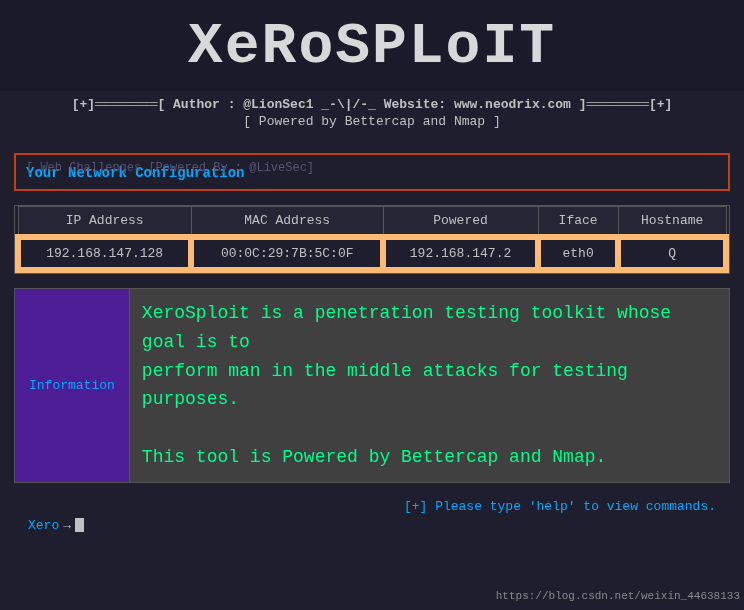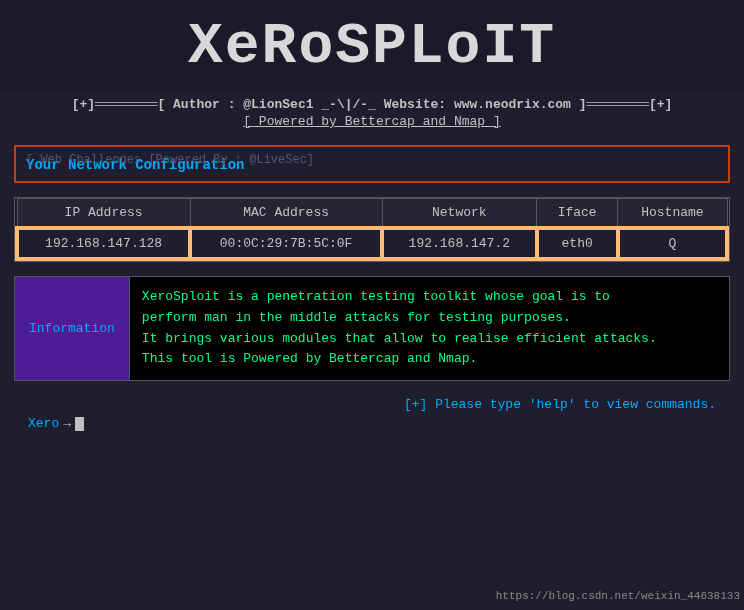--- a/index.html
+++ b/index.html
@@ -36,22 +36,21 @@
       color: #c0c0c0;
       font-size: 13px;
       text-align: center;
       margin-bottom: 2px;
       font-weight: bold;
     }
     .powered-line {
       color: #c0c0c0;
       font-size: 13px;
       text-align: center;
-      margin-bottom: 16px;
-      text-decoration: underline;
+      margin-bottom: 24px;
     }
     
     .network-config-box {
       border: 2px solid #c2410c;
       padding: 8px 10px;
       margin-bottom: 14px;
       position: relative;
     }
     .watermark-text {
       color: #555577;
@@ -81,21 +80,21 @@
       padding: 6px 14px;
       border: 1px solid #555;
       background-color: #252535;
       font-weight: normal;
       text-align: center;
       margin-top: 13px;
     }
     .network-table td {
       color: #c0c0c0;
       padding: 6px 12px;
-      border: 4px solid #fdba74;
+      border: 6px solid #fdba74;
       text-align: center;
       background-color: #1e1e2e;
     }
     
     .info-box {
       border: 1px solid #555;
       display: flex;
       flex-direction: row;
       margin-bottom: 14px;
     }
@@ -105,24 +104,24 @@
       padding: 12px 14px;
       border-right: 1px solid #555;
       display: flex;
       align-items: center;
       justify-content: center;
       min-width: 100px;
       background-color: #4c1d95;
     }
     .info-content {
       color: #00ff88;
-      font-size: 13px;
+      font-size: 18px;
       padding: 10px 12px;
       line-height: 1.6;
-      background-color: #000000;
+      background-color: #404040;
       flex: 1;
     }
     .info-content span {
       color: #00ff88;
     }
     
     .prompt-area {
       padding: 2px 14px 4px 14px;
       text-align: right;
     }
@@ -190,21 +189,21 @@
       <span class="watermark-text">[ Web Challenges [Powered By : @LiveSec]</span>
       <div class="network-config-title">Your Network Configuration</div>
     </div>
 
     <div class="network-table-container">
       <table class="network-table">
         <thead>
           <tr>
             <th>IP Address</th>
             <th>MAC Address</th>
-            <th>Network</th>
+            <th>Powered</th>
             <th>Iface</th>
             <th>Hostname</th>
           </tr>
         </thead>
         <tbody>
           <tr>
             <td>192.168.147.128</td>
             <td>00:0C:29:7B:5C:0F</td>
             <td>192.168.147.2</td>
             <td>eth0</td>
@@ -212,21 +211,21 @@
           </tr>
         </tbody>
       </table>
     </div>
 
     <div class="info-box">
       <div class="info-label">Information</div>
       <div class="info-content">
         <span>XeroSploit is a penetration testing toolkit whose goal is to</span><br>
         <span>perform man in the middle attacks for testing purposes.</span><br>
-        <span>It brings various modules that allow to realise efficient attacks.</span><br>
+        <br>
         <span>This tool is Powered by Bettercap and Nmap.</span>
       </div>
     </div>
 
     <div class="prompt-area">
       <div class="help-line">[+] Please type 'help' to view commands.</div>
       <div class="input-line">
         <span class="xero-label">Xero</span>
         <span class="arrow-prompt">→</span>
         <span class="cursor-block"></span>

